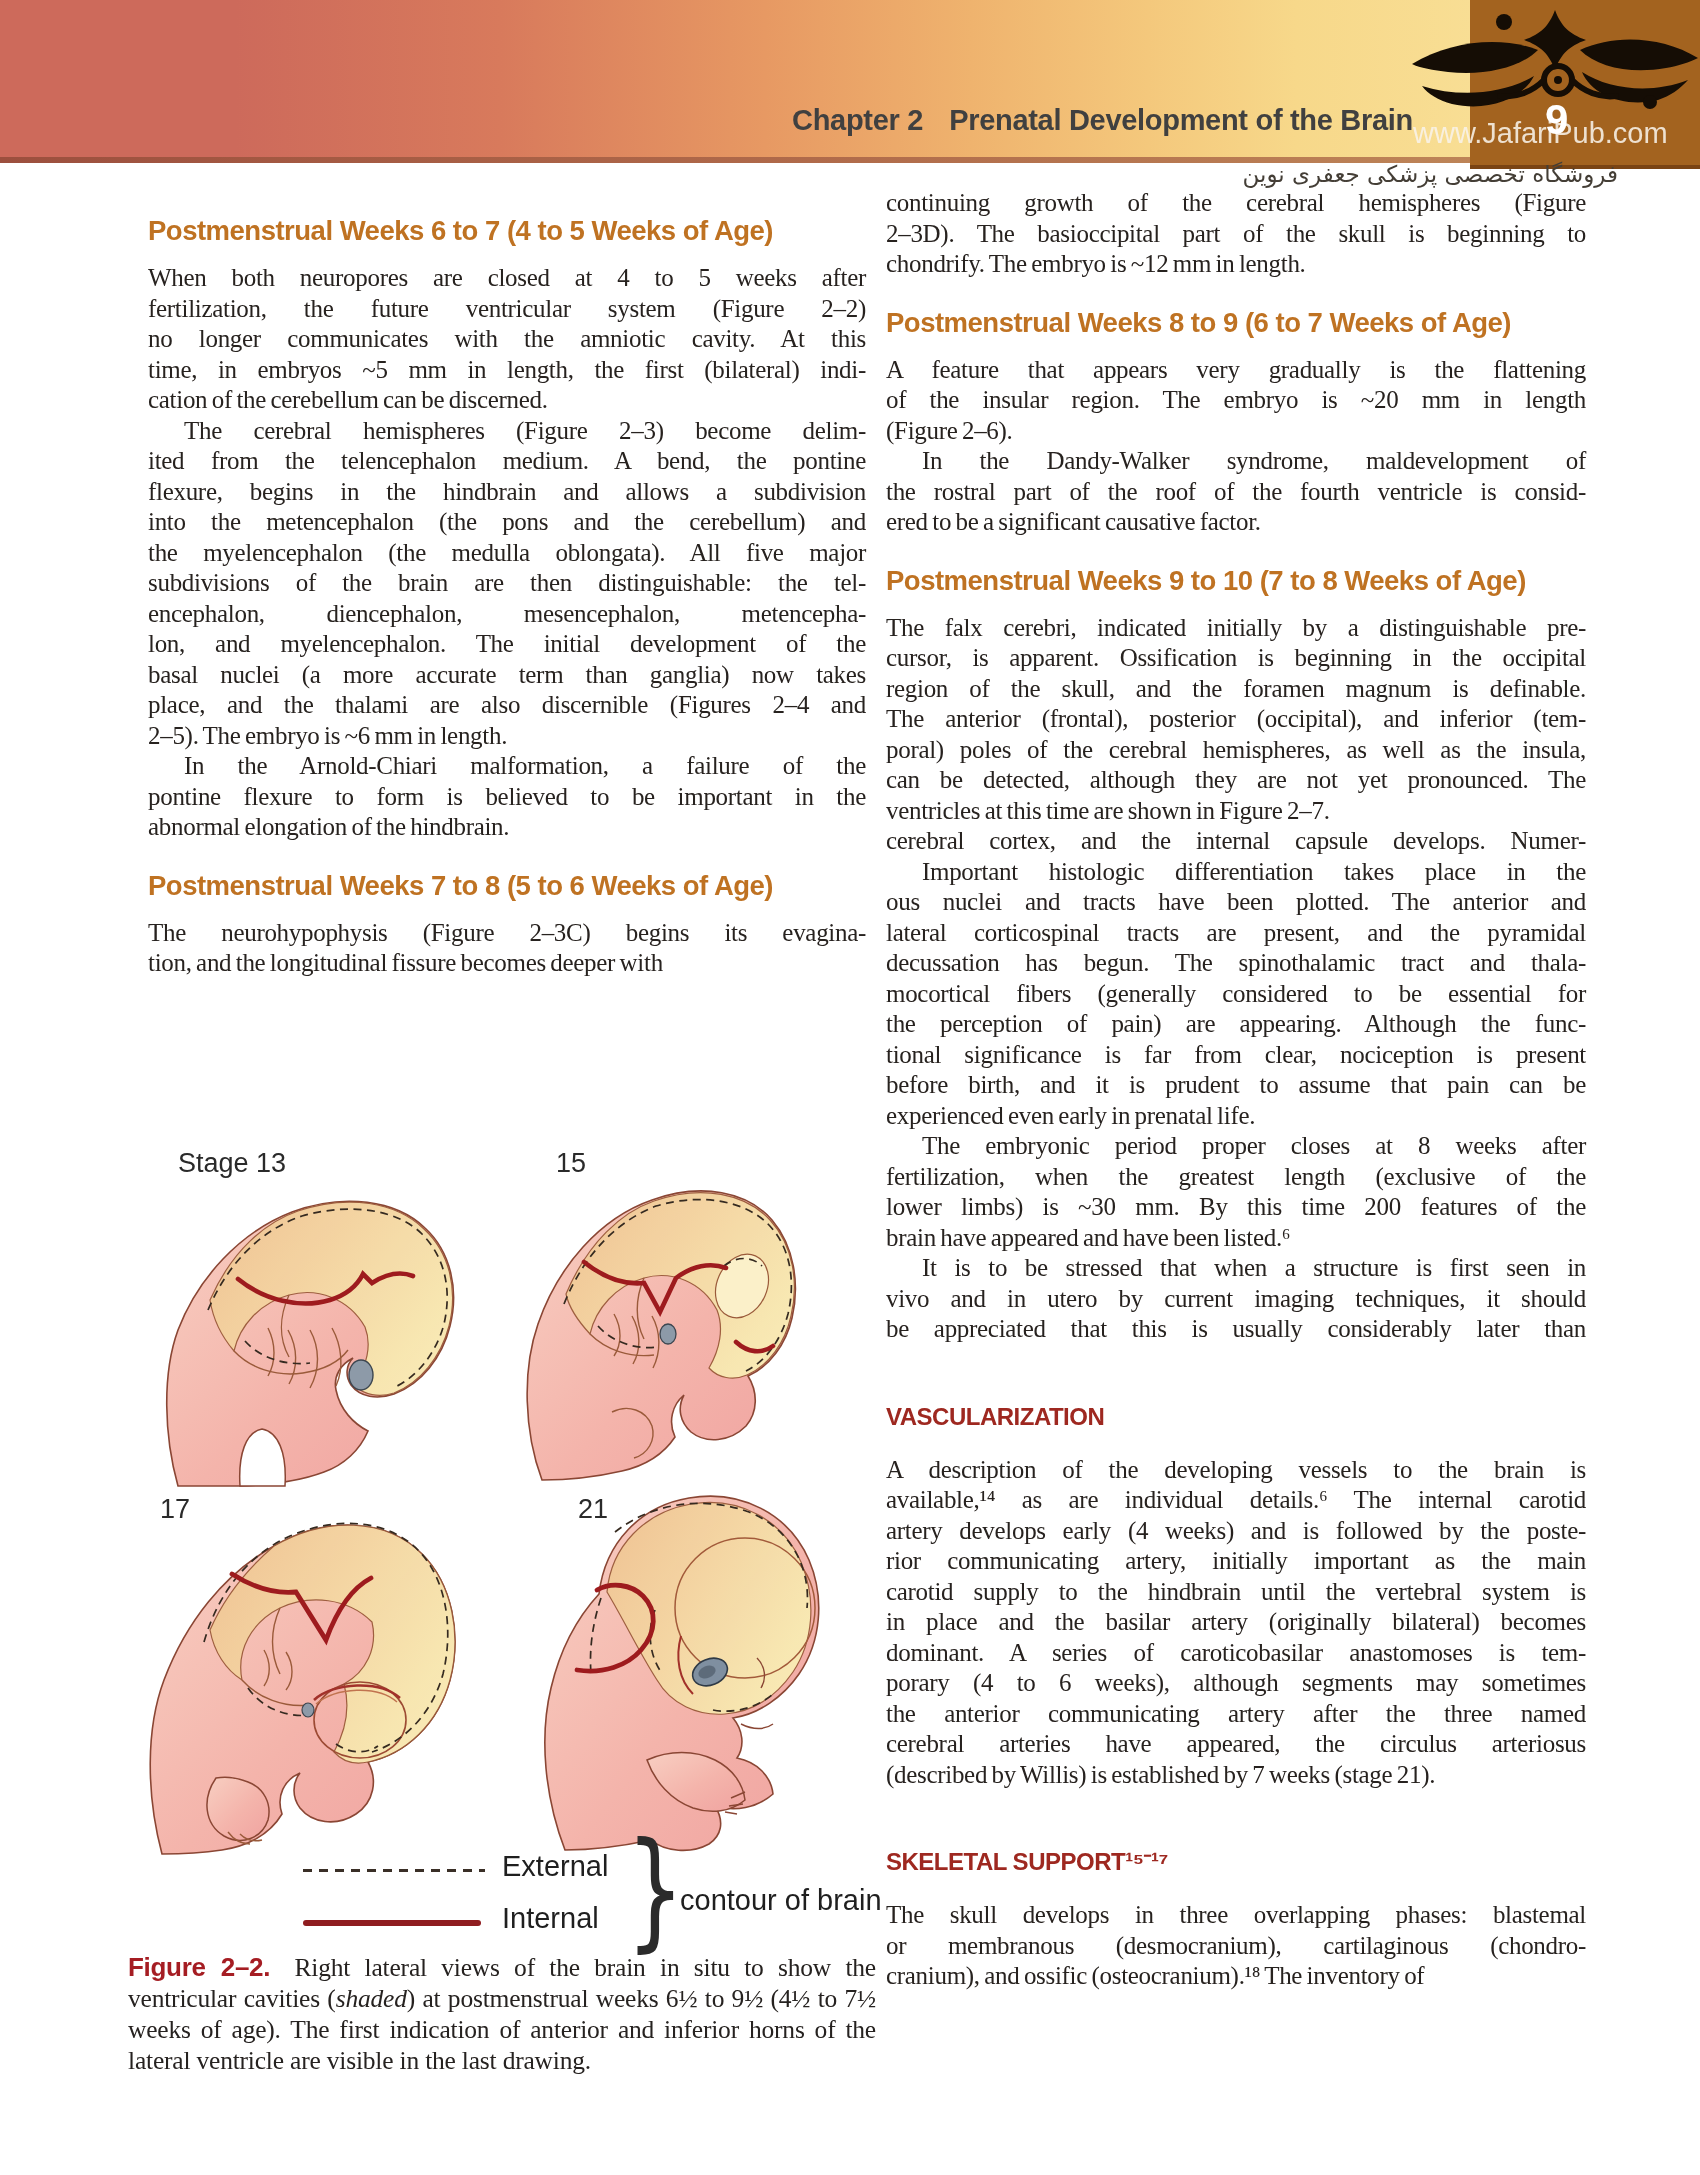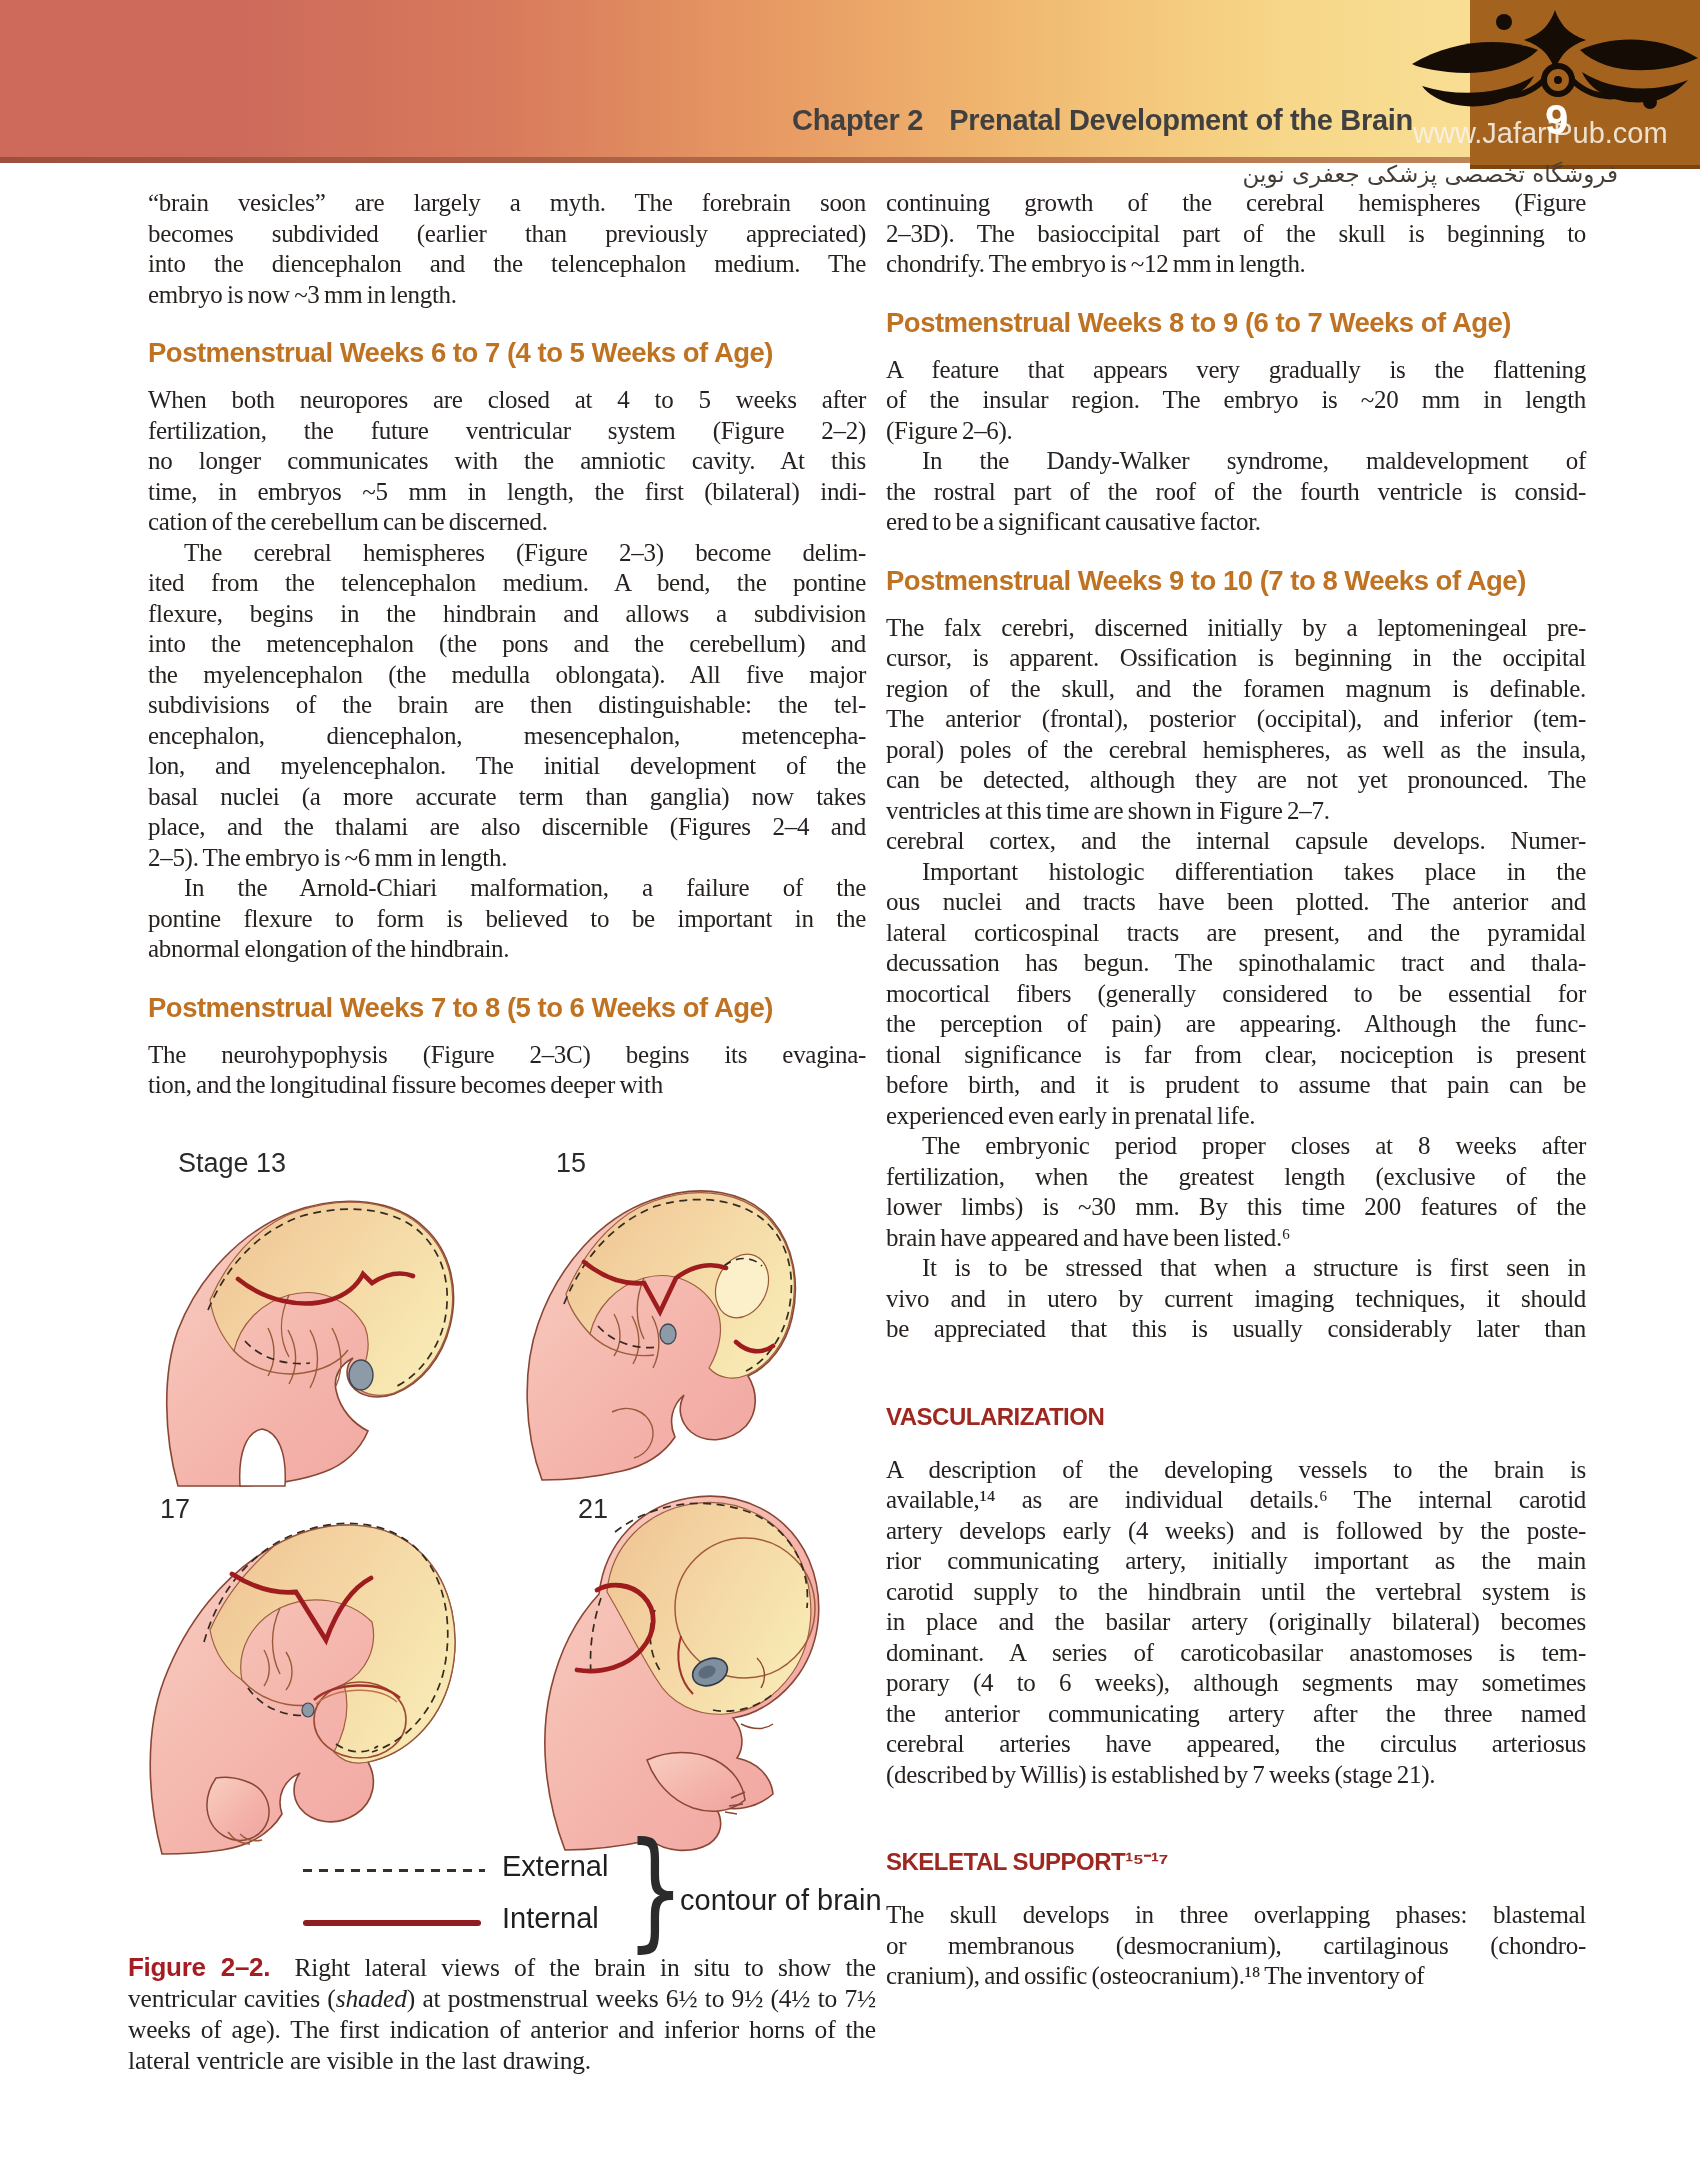--- a/index.html
+++ b/index.html
@@ -98,26 +98,20 @@
   </svg>
 
   <div class="chapter">
     <span>Chapter 2</span><span class="gap"></span><span>Prenatal Development of the Brain</span>
   </div>
   <div class="watermark">www.JafariPub.com</div>
   <div class="pagenum">9</div>
   <div class="persian">فروشگاه تخصصی پزشکی جعفری نوین</div>
 
   <div class="col col-left" id="col-left">
-      <div class="para">
-        <div class="tline">“brain vesicles” are largely a myth. The forebrain soon</div>
-        <div class="tline">becomes subdivided (earlier than previously appreciated)</div>
-        <div class="tline">into the diencephalon and the telencephalon medium. The</div>
-        <div class="tline tlast">embryo is now ~3 mm in length.</div>
-      </div>
       <div class="subhead">Postmenstrual Weeks 6 to 7 (4 to 5 Weeks of Age)</div>
       <div class="para">
         <div class="tline">When both neuropores are closed at 4 to 5 weeks after</div>
         <div class="tline">fertilization, the future ventricular system (Figure 2–2)</div>
         <div class="tline">no longer communicates with the amniotic cavity. At this</div>
         <div class="tline">time, in embryos ~5 mm in length, the first (bilateral) indi-</div>
         <div class="tline tlast">cation of the cerebellum can be discerned.</div>
       </div>
       <div class="para">
         <div class="tline tindent">The cerebral hemispheres (Figure 2–3) become delim-</div>
@@ -155,21 +149,21 @@
         <div class="tline">of the insular region. The embryo is ~20 mm in length</div>
         <div class="tline tlast">(Figure 2–6).</div>
       </div>
       <div class="para">
         <div class="tline tindent">In the Dandy-Walker syndrome, maldevelopment of</div>
         <div class="tline">the rostral part of the roof of the fourth ventricle is consid-</div>
         <div class="tline tlast">ered to be a significant causative factor.</div>
       </div>
       <div class="subhead">Postmenstrual Weeks 9 to 10 (7 to 8 Weeks of Age)</div>
       <div class="para">
-        <div class="tline">The falx cerebri, discerned initially by a leptomeningeal pre-</div>
+        <div class="tline">The falx cerebri, indicated initially by a distinguishable pre-</div>
         <div class="tline">cursor, is apparent. Ossification is beginning in the occipital</div>
         <div class="tline">region of the skull, and the foramen magnum is definable.</div>
         <div class="tline">The anterior (frontal), posterior (occipital), and inferior (tem-</div>
         <div class="tline">poral) poles of the cerebral hemispheres, as well as the insula,</div>
         <div class="tline">can be detected, although they are not yet pronounced. The</div>
         <div class="tline tlast">ventricles at this time are shown in Figure 2–7.</div>
       </div>
       <div class="para">
         <div class="tline">cerebral cortex, and the internal capsule develops. Numer-</div>
         <div class="tline tindent">Important histologic differentiation takes place in the</div>

